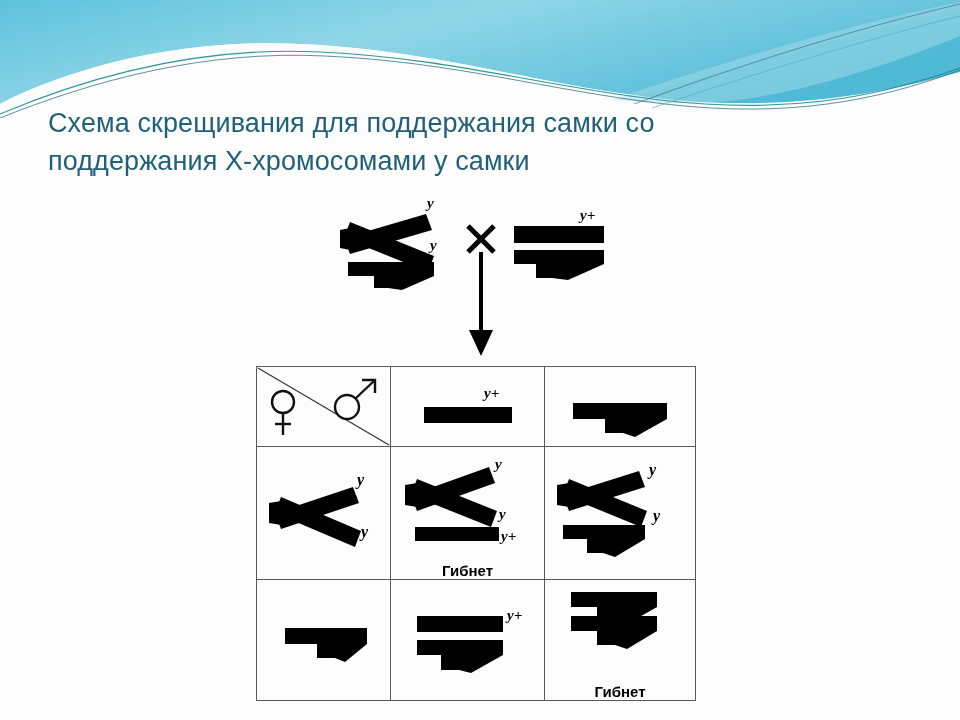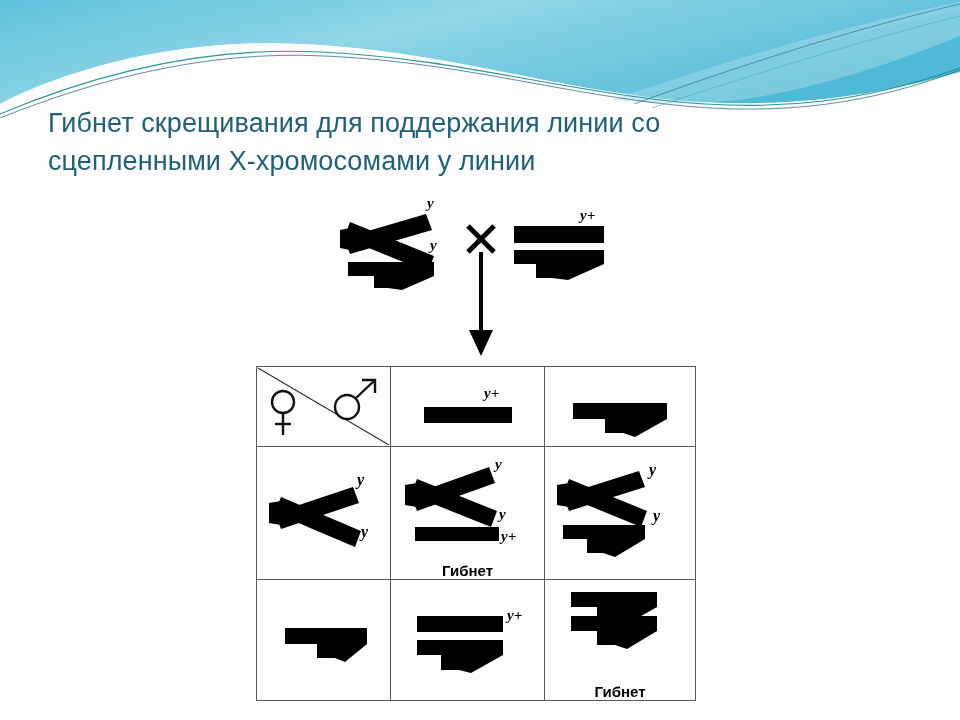--- a/index.html
+++ b/index.html
@@ -116,22 +116,22 @@
     <path d="M960,10 C840,36 720,72 640,96 C760,112 860,100 960,72 Z" fill="#4ab8d4" opacity="0.55"></path>
     <path d="M960,2 C830,28 700,70 612,100 C660,104 700,104 740,100 C830,86 900,60 960,36 Z" fill="#a6dbe8" opacity="0.5"></path>
 
     <path d="M0,114 C90,76 200,46 320,52 C450,58 540,86 660,100 C780,114 870,100 960,68" fill="none" stroke="#138d8d" stroke-width="1.1" opacity="0.9"></path>
     <path d="M0,118 C95,80 205,50 325,56 C455,62 545,90 665,104 C785,118 875,102 960,70" fill="none" stroke="#2c6b80" stroke-width="1" opacity="0.75"></path>
     <path d="M960,4 C840,32 716,74 634,104" fill="none" stroke="#2c6b80" stroke-width="0.9" opacity="0.7"></path>
     <path d="M960,16 C848,44 730,82 652,108" fill="none" stroke="#55a7c2" stroke-width="0.9" opacity="0.7"></path>
   </svg>
 
   <div class="title">
-    <div>Гибнет скрещивания для поддержания линии со</div>
-    <div>сцепленными Х-хромосомами у линии</div>
+    <div>Схема скрещивания для поддержания самки со</div>
+    <div>поддержания Х-хромосомами у самки</div>
   </div>
 
   <svg class="cross-area" viewBox="0 0 310 170">
 
     <g>
 
       <polygon points="14,48 96,24 102,40 20,64" fill="#000"></polygon>
 
       <polygon points="14,48 20,32 104,66 98,82" fill="#000"></polygon>
 

